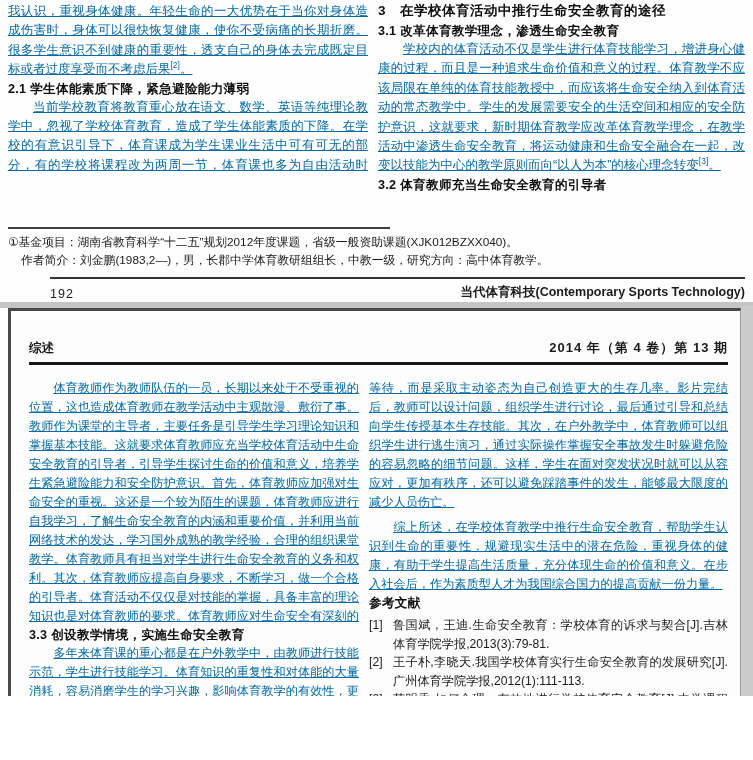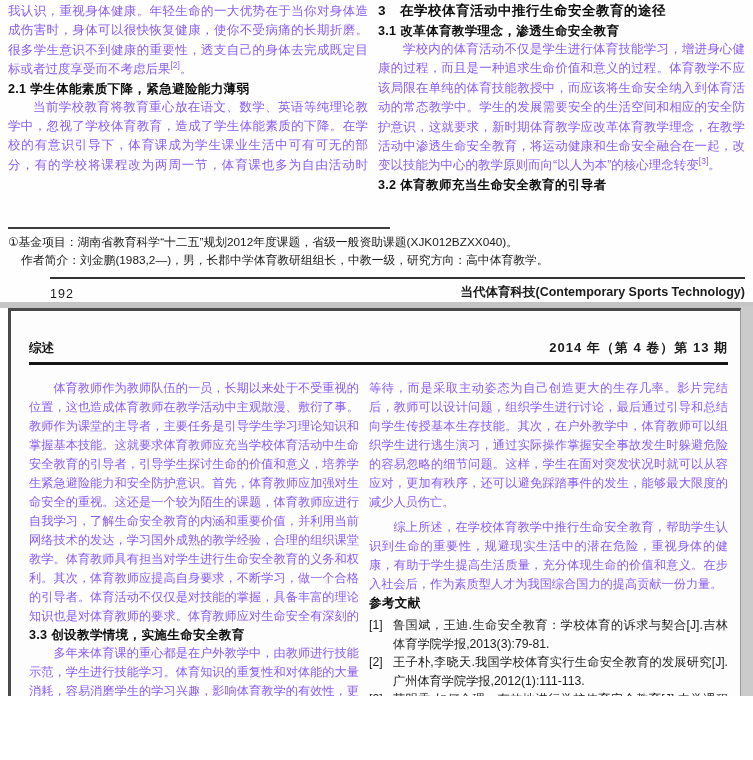--- a/index.html
+++ b/index.html
@@ -6,21 +6,21 @@
   html,body { width:753px; height:760px; overflow:hidden; background:#ffffff;
     font-family:"Liberation Sans","DejaVu Sans",sans-serif; color:#1b1b1b; }
 
   
   .page1 { position:absolute; top:0; left:0; width:753px; height:302px;
     background:#fefefe; padding:2px 8px 0 8px; }
   .p1-columns { display:flex; gap:10px; height:208px; overflow:hidden; }
   .p1-left  { width:360px; }
   .p1-right { flex:1; }
 
-  p.body { font-size:12.5px; line-height:19.4px; text-align:justify; color:#8b5cf6; }
+  p.body { font-size:12.5px; line-height:19.4px; text-align:justify; color:#0369a1;text-decoration:underline; }
   p.indent { text-indent:2em; }
   .clamp4 { max-height:78px; overflow:hidden; }
   sup.refmark { font-size:8.5px; vertical-align:super; line-height:0; }
 
   h2.sec { font-size:13.5px; font-weight:bold; color:#0f0f0f; line-height:18px;
     letter-spacing:.5px; margin:12px 0 2px 0; }
   h3.subsec { font-size:12.6px; font-weight:bold; color:#0f0f0f; line-height:18px;
     letter-spacing:.3px; }
   .p1-right h2.sec { margin:0 0 2px 0; }
 

